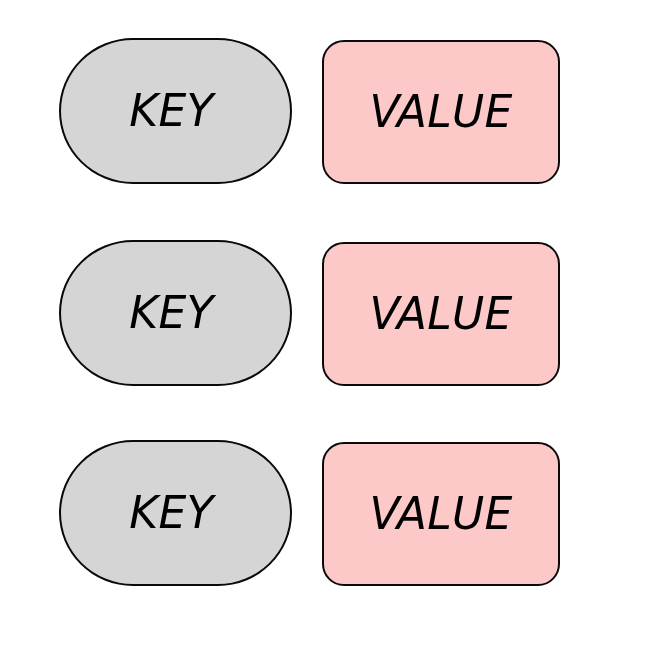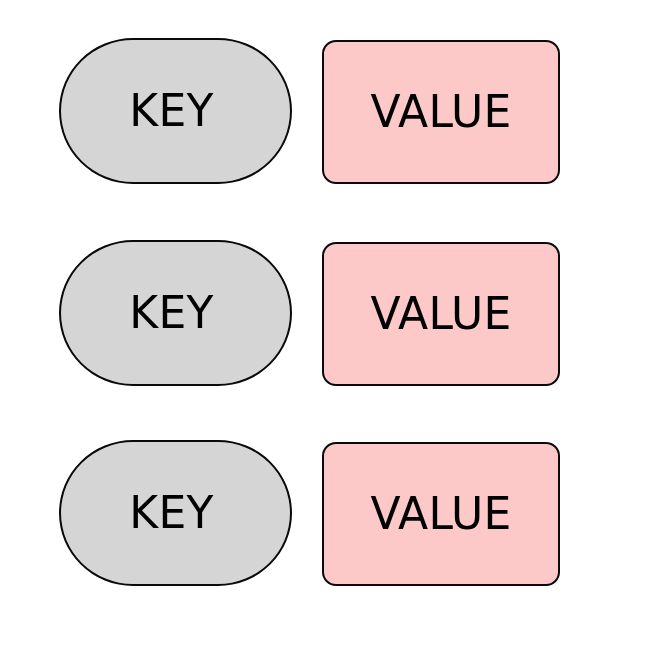--- a/index.html
+++ b/index.html
@@ -19,20 +19,21 @@
     width: 669px;
     height: 650px;
     background: #ffffff;
   }
 
   .pair-row {
     position: absolute;
     left: 0;
     width: 669px;
     height: 148px;
+    font-style: italic;
   }
   .pair-row.row-0 { top: 37px; }
   .pair-row.row-1 { top: 239px; }
   .pair-row.row-2 { top: 439px; }
 
   
   .key-node {
     position: absolute;
     left: 59px;
     top: 1px;
@@ -50,21 +51,21 @@
   
   .value-node {
     position: absolute;
     left: 322px;
     top: 3px;
     width: 238px;
     height: 144px;
     box-sizing: border-box;
     background: #fcc8c8;
     border: 2.5px solid #0a0a0a;
-    border-radius: 14px;
+    border-radius: 22px;
     display: flex;
     align-items: center;
     justify-content: center;
   }
 
   .node-label {
     color: #000000;
     font-size: 44px;
     line-height: 1;
     font-weight: 400;

